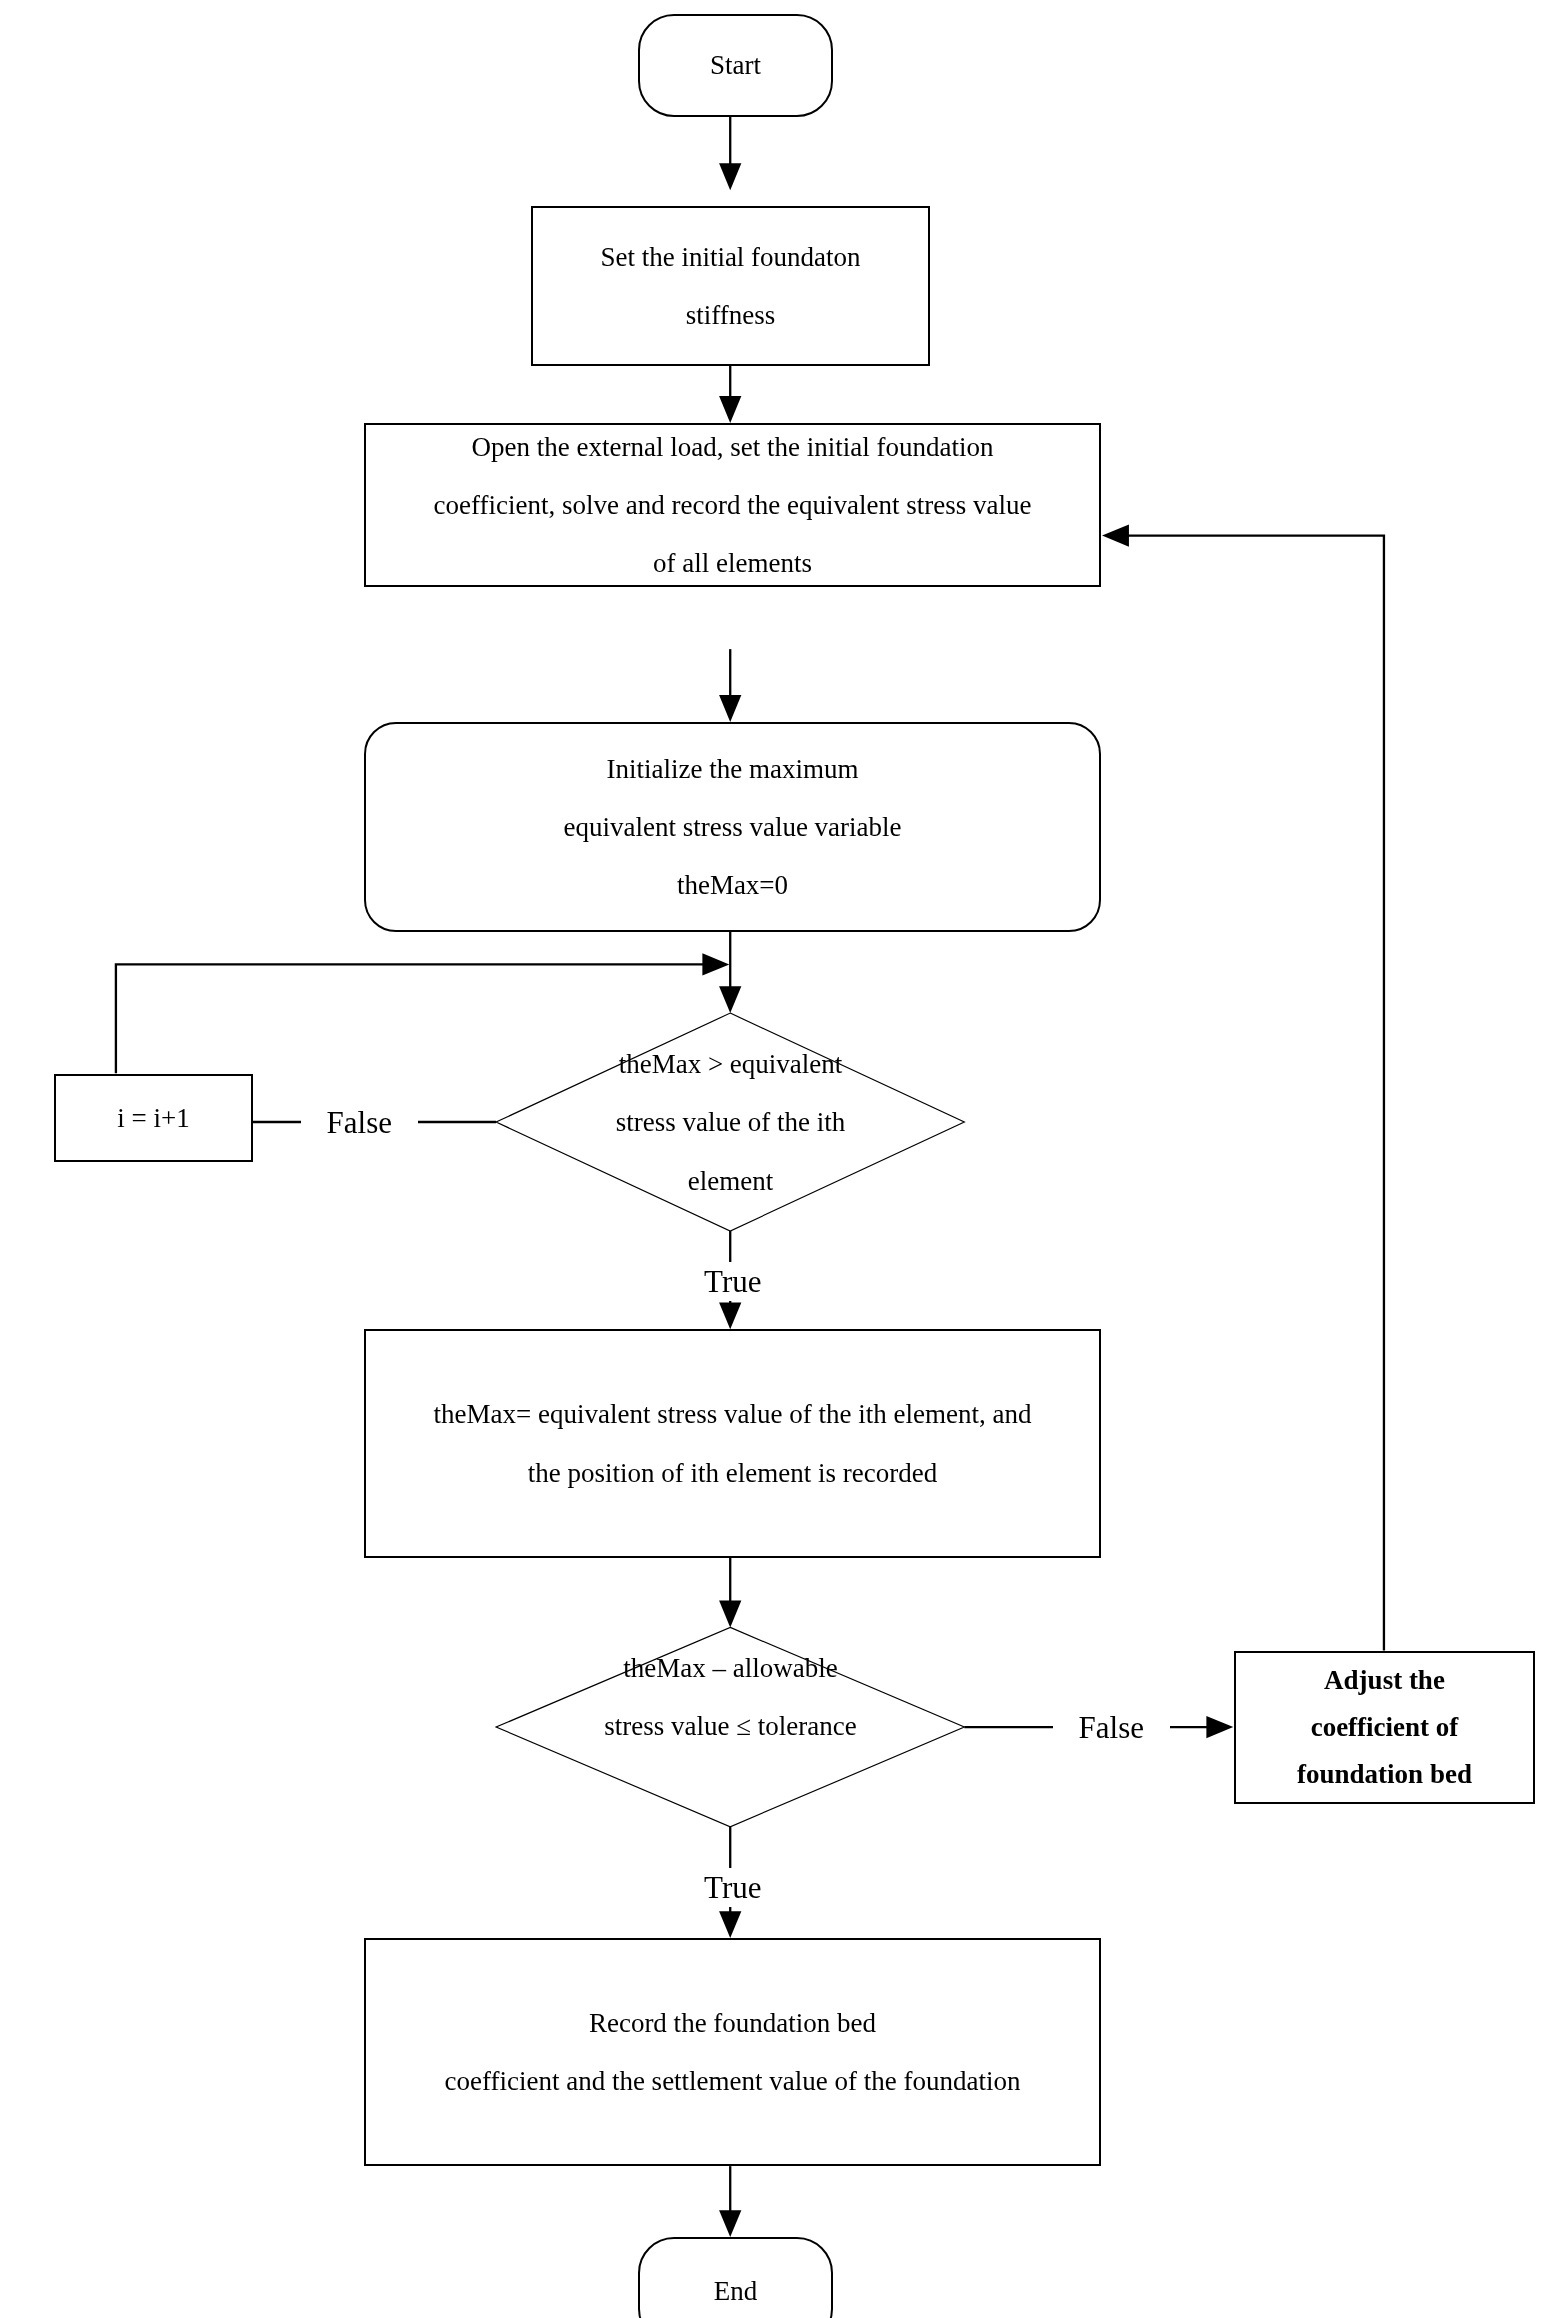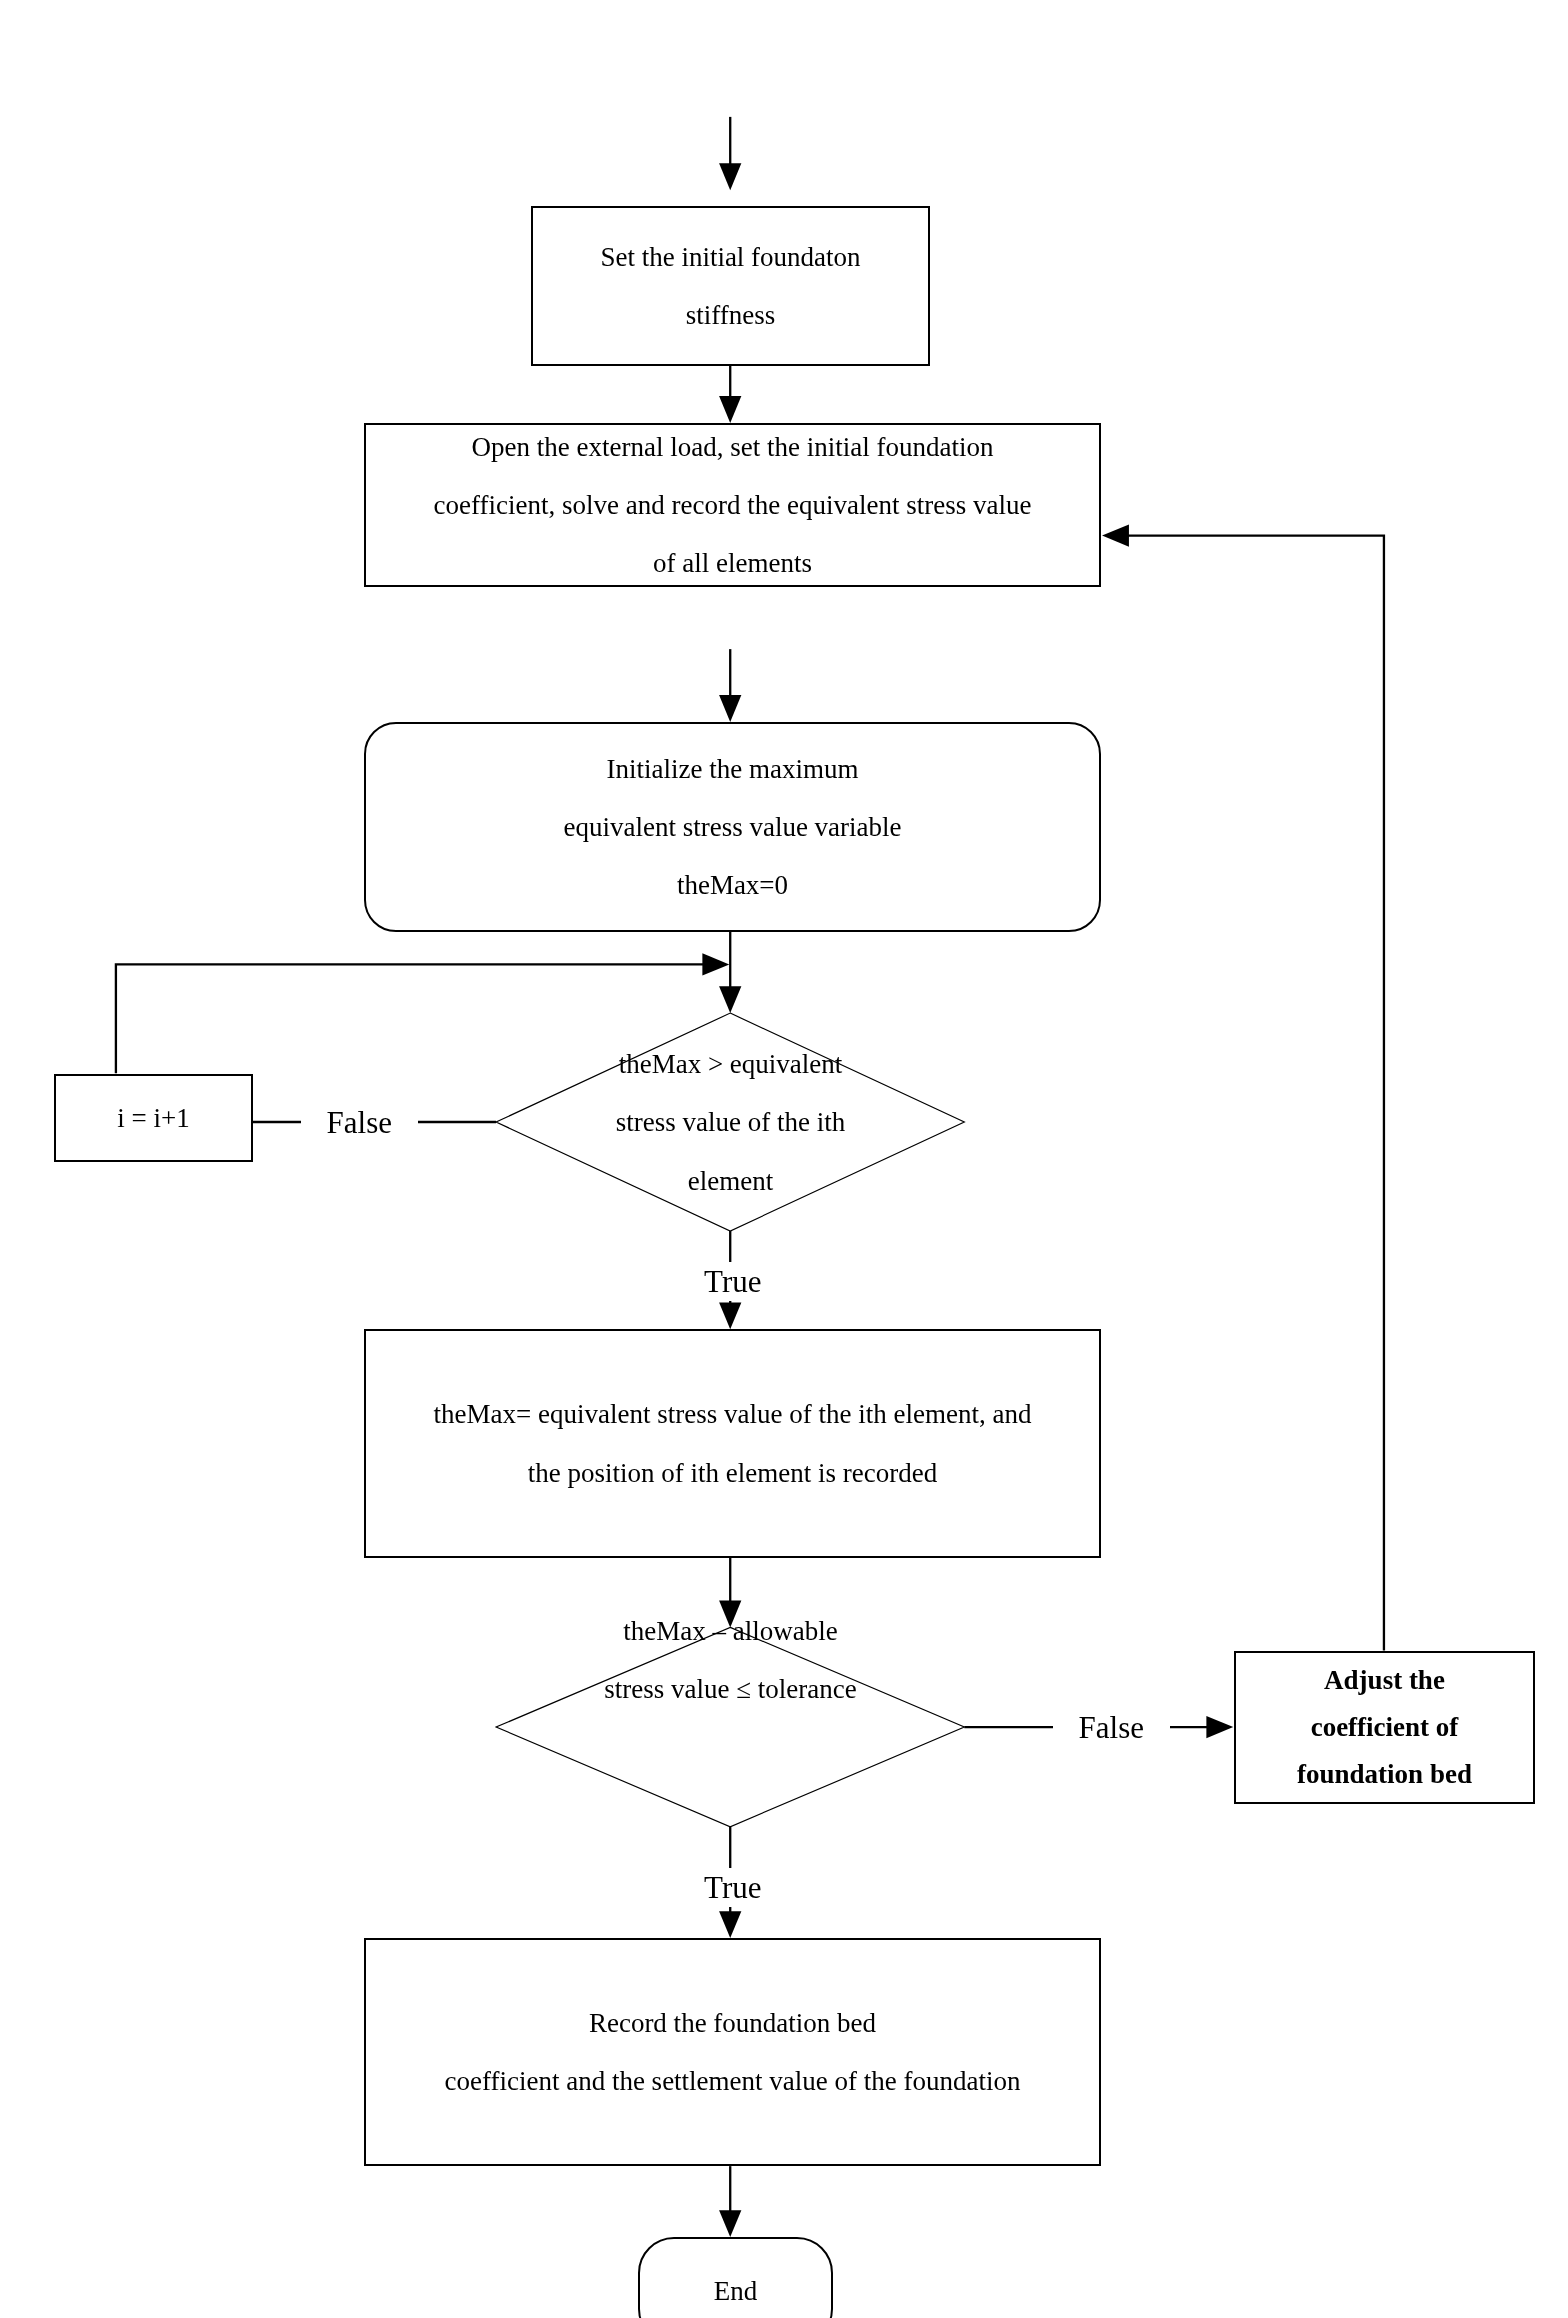--- a/index.html
+++ b/index.html
@@ -99,20 +99,21 @@
       <polygon points="1575,4180 1551,4122 1599,4122"></polygon>
       <polygon points="1575,4825 1551,4767 1599,4767"></polygon>
     </g>
 
     <g stroke="#000000" stroke-width="2.5" fill="#ffffff">
       <polygon points="1575,2185 2080,2420 1575,2655 1070,2420"></polygon>
       <polygon points="1575,3510 2080,3725 1575,3940 1070,3725"></polygon>
     </g>
   </svg>
 
+  <div class="node rounded" style="left:638px; top:14px; width:195px; height:103px;">Start</div>
 
   <div class="node rect" style="left:531px; top:190px; width:399px; height:160px;margin-top:16px;">Set the initial foundaton
 stiffness</div>
 
   <div class="node rect" style="left:364px; top:423px; width:737px; height:164px;">Open the external load, set the initial foundation
 coefficient, solve and record the equivalent stress value
 of all elements</div>
 
   <div class="node rect" style="left:364px; top:722px; width:737px; height:210px;border-radius:32px;">Initialize the maximum
 equivalent stress value variable
@@ -124,21 +125,21 @@
 
   <div class="node rect" style="left:10px; top:1074px; width:199px; height:88px;margin-left:44px;">i = i+1</div>
 
   <div class="edge-label" style="left:301px; top:1103px; width:111px; height:39px;">False</div>
 
   <div class="edge-label" style="left:679px; top:1262px; width:102px; height:39px;">True</div>
 
   <div class="node rect" style="left:364px; top:1329px; width:737px; height:229px;">theMax= equivalent stress value of the ith element, and
 the position of ith element is recorded</div>
 
-  <div class="diamond-text" style="left:522px; top:1588px; width:417px; height:144px;">theMax – allowable
+  <div class="diamond-text" style="left:522px; top:1625px; width:417px; height:144px;">theMax – allowable
 stress value ≤ tolerance</div>
 
   <div class="edge-label" style="left:1053px; top:1708px; width:111px; height:39px;">False</div>
 
   <div class="node rect tight" style="left:1234px; top:1651px; width:301px; height:153px;">Adjust the
 coefficient of
 foundation bed</div>
 
   <div class="edge-label" style="left:679px; top:1868px; width:102px; height:39px;">True</div>
 

